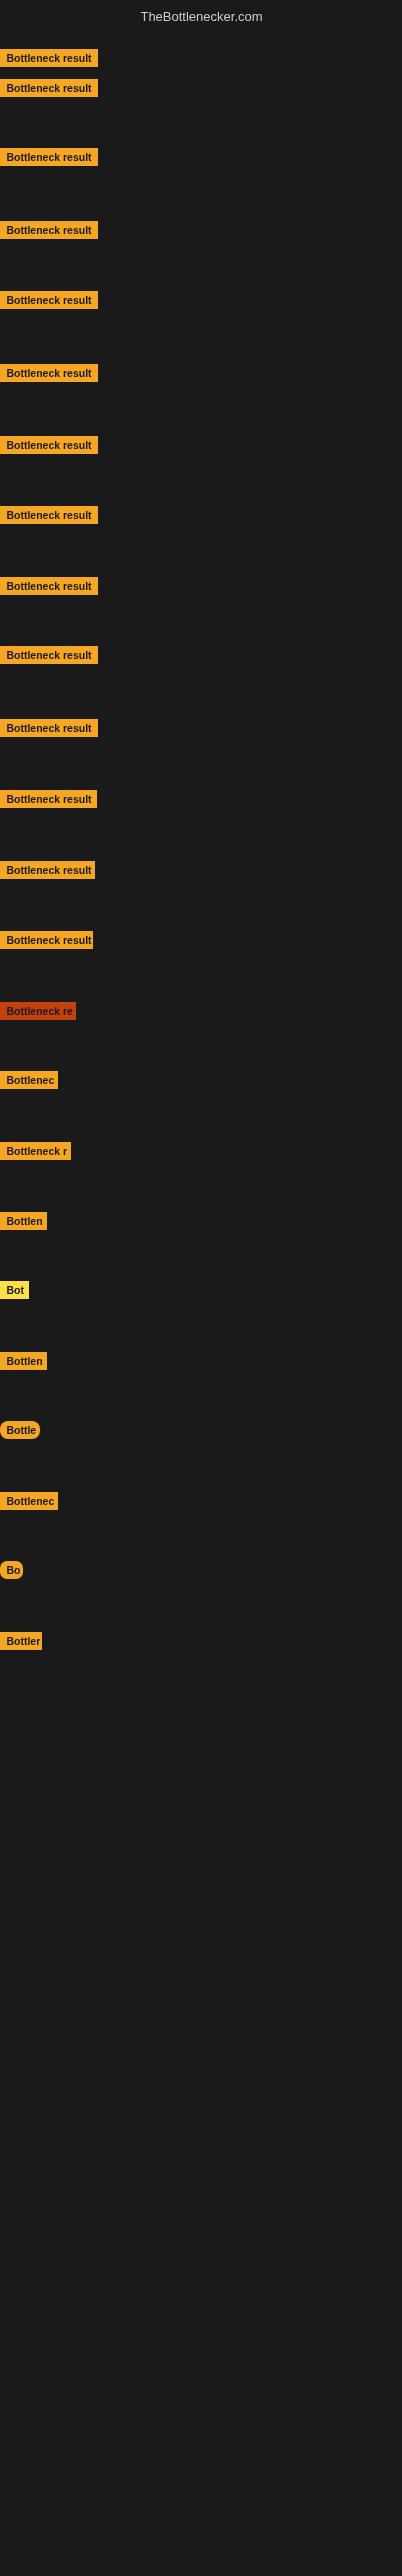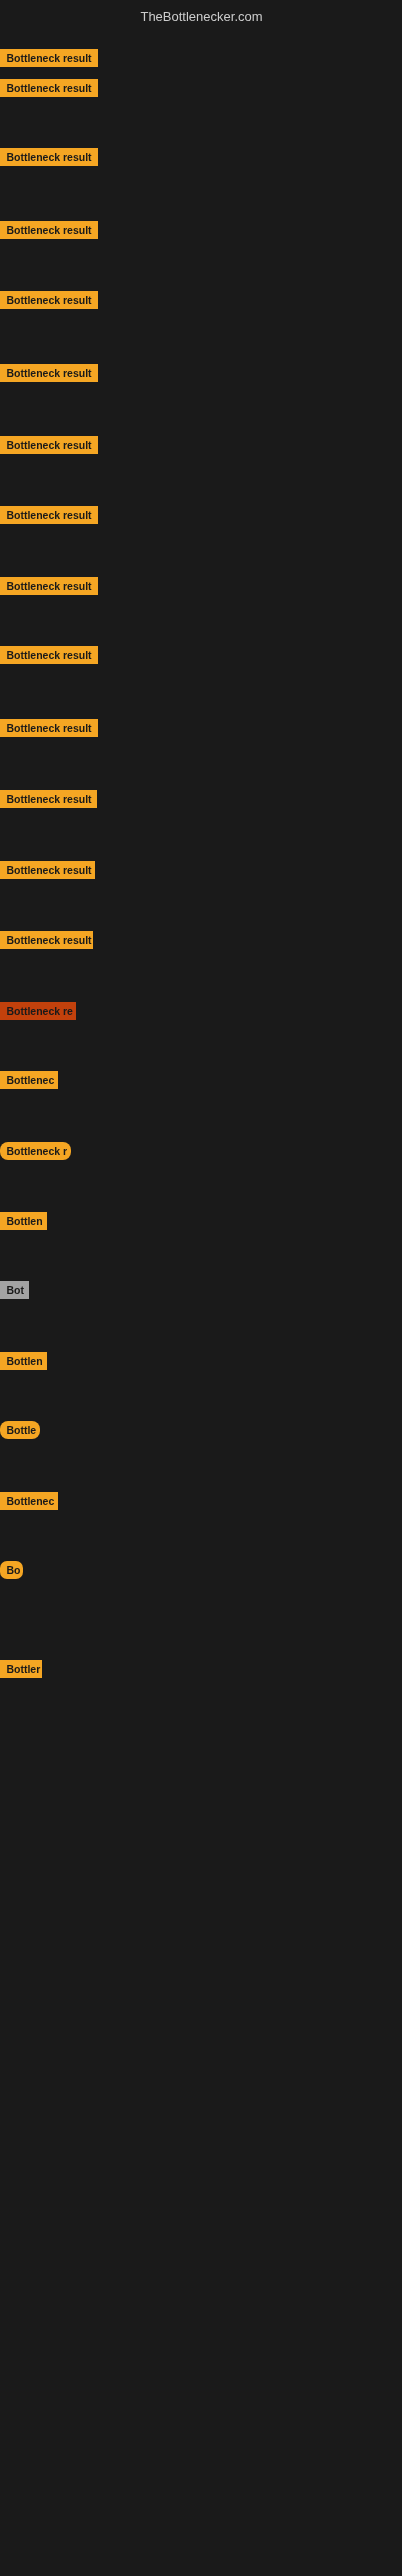--- a/index.html
+++ b/index.html
@@ -41,22 +41,22 @@
     <div style="position: absolute; top: 403px; left: 0px; background-color: rgb(245, 166, 35); color: rgb(26, 26, 26); font-size: 10.5px; font-weight: bold; font-family: Arial, sans-serif; padding: 3.2px 6.4px; white-space: nowrap; overflow: hidden; max-width: 105px;">Bottleneck result</div>
     <div style="position: absolute; top: 473px; left: 0px; background-color: rgb(245, 166, 35); color: rgb(26, 26, 26); font-size: 10.5px; font-weight: bold; font-family: Arial, sans-serif; padding: 3.2px 6.4px; white-space: nowrap; overflow: hidden; max-width: 105px;">Bottleneck result</div>
     <div style="position: absolute; top: 544px; left: 0px; background-color: rgb(245, 166, 35); color: rgb(26, 26, 26); font-size: 10.5px; font-weight: bold; font-family: Arial, sans-serif; padding: 3.2px 6.4px; white-space: nowrap; overflow: hidden; max-width: 103px;">Bottleneck result</div>
     <div style="position: absolute; top: 613px; left: 0px; background-color: rgb(245, 166, 35); color: rgb(26, 26, 26); font-size: 10.5px; font-weight: bold; font-family: Arial, sans-serif; padding: 3.2px 6.4px; white-space: nowrap; overflow: hidden; max-width: 101px;">Bottleneck result</div>
     <div style="position: absolute; top: 686px; left: 0px; background-color: rgb(245, 166, 35); color: rgb(26, 26, 26); font-size: 10.5px; font-weight: bold; font-family: Arial, sans-serif; padding: 3.2px 6.4px; white-space: nowrap; overflow: hidden; max-width: 98px;">Bottleneck result</div>
     <div style="position: absolute; top: 757px; left: 0px; background-color: rgb(245, 166, 35); color: rgb(26, 26, 26); font-size: 10.5px; font-weight: bold; font-family: Arial, sans-serif; padding: 3.2px 6.4px; white-space: nowrap; overflow: hidden; max-width: 97px;">Bottleneck result</div>
     <div style="position: absolute; top: 828px; left: 0px; background-color: rgb(245, 166, 35); color: rgb(26, 26, 26); font-size: 10.5px; font-weight: bold; font-family: Arial, sans-serif; padding: 3.2px 6.4px; white-space: nowrap; overflow: hidden; max-width: 95px;">Bottleneck result</div>
     <div style="position: absolute; top: 898px; left: 0px; background-color: rgb(245, 166, 35); color: rgb(26, 26, 26); font-size: 10.5px; font-weight: bold; font-family: Arial, sans-serif; padding: 3.2px 6.4px; white-space: nowrap; overflow: hidden; max-width: 93px;">Bottleneck result</div>
     <div style="position: absolute; top: 969px; left: 0px; background-color: #c2410c; color: rgb(26, 26, 26); font-size: 10.5px; font-weight: bold; font-family: Arial, sans-serif; padding: 3.2px 6.4px; white-space: nowrap; overflow: hidden; max-width: 76px;">Bottleneck re</div>
     <div style="position: absolute; top: 1038px; left: 0px; background-color: rgb(245, 166, 35); color: rgb(26, 26, 26); font-size: 10.5px; font-weight: bold; font-family: Arial, sans-serif; padding: 3.2px 6.4px; white-space: nowrap; overflow: hidden; max-width: 58px;">Bottlenec</div>
-    <div style="position: absolute; top: 1109px; left: 0px; background-color: rgb(245, 166, 35); color: rgb(26, 26, 26); font-size: 10.5px; font-weight: bold; font-family: Arial, sans-serif; padding: 3.2px 6.4px; white-space: nowrap; overflow: hidden; max-width: 71px; border-radius: 8px;">Bottleneck r</div>
+    <div style="position: absolute; top: 1109px; left: 0px; background-color: rgb(245, 166, 35); color: rgb(26, 26, 26); font-size: 10.5px; font-weight: bold; font-family: Arial, sans-serif; padding: 3.2px 6.4px; white-space: nowrap; overflow: hidden; max-width: 71px;">Bottleneck r</div>
     <div style="position: absolute; top: 1179px; left: 0px; background-color: rgb(245, 166, 35); color: rgb(26, 26, 26); font-size: 10.5px; font-weight: bold; font-family: Arial, sans-serif; padding: 3.2px 6.4px; white-space: nowrap; overflow: hidden; max-width: 47px;">Bottlen</div>
-    <div style="position: absolute; top: 1248px; left: 0px; background-color: #a3a3a3; color: rgb(26, 26, 26); font-size: 10.5px; font-weight: bold; font-family: Arial, sans-serif; padding: 3.2px 6.4px; white-space: nowrap; overflow: hidden; max-width: 29px;">Bot</div>
+    <div style="position: absolute; top: 1248px; left: 0px; background-color: #fde047; color: rgb(26, 26, 26); font-size: 10.5px; font-weight: bold; font-family: Arial, sans-serif; padding: 3.2px 6.4px; white-space: nowrap; overflow: hidden; max-width: 29px;">Bot</div>
     <div style="position: absolute; top: 1319px; left: 0px; background-color: rgb(245, 166, 35); color: rgb(26, 26, 26); font-size: 10.5px; font-weight: bold; font-family: Arial, sans-serif; padding: 3.2px 6.4px; white-space: nowrap; overflow: hidden; max-width: 47px;">Bottlen</div>
     <div style="position: absolute; top: 1388px; left: 0px; background-color: rgb(245, 166, 35); color: rgb(26, 26, 26); font-size: 10.5px; font-weight: bold; font-family: Arial, sans-serif; padding: 3.2px 6.4px; white-space: nowrap; overflow: hidden; max-width: 40px; border-radius: 8px;">Bottle</div>
     <div style="position: absolute; top: 1459px; left: 0px; background-color: rgb(245, 166, 35); color: rgb(26, 26, 26); font-size: 10.5px; font-weight: bold; font-family: Arial, sans-serif; padding: 3.2px 6.4px; white-space: nowrap; overflow: hidden; max-width: 58px;">Bottlenec</div>
     <div style="position: absolute; top: 1528px; left: 0px; background-color: rgb(245, 166, 35); color: rgb(26, 26, 26); font-size: 10.5px; font-weight: bold; font-family: Arial, sans-serif; padding: 3.2px 6.4px; white-space: nowrap; overflow: hidden; max-width: 22.5px; border-radius: 7px;">Bo</div>
-    <div style="position: absolute; top: 1599px; left: 0px; background-color: rgb(245, 166, 35); color: rgb(26, 26, 26); font-size: 10.5px; font-weight: bold; font-family: Arial, sans-serif; padding: 3.2px 6.4px; white-space: nowrap; overflow: hidden; max-width: 42px; margin-top: 28px;">Bottler</div>
+    <div style="position: absolute; top: 1599px; left: 0px; background-color: rgb(245, 166, 35); color: rgb(26, 26, 26); font-size: 10.5px; font-weight: bold; font-family: Arial, sans-serif; padding: 3.2px 6.4px; white-space: nowrap; overflow: hidden; max-width: 42px;">Bottler</div>
   </div>
 
 
 </body></html>

